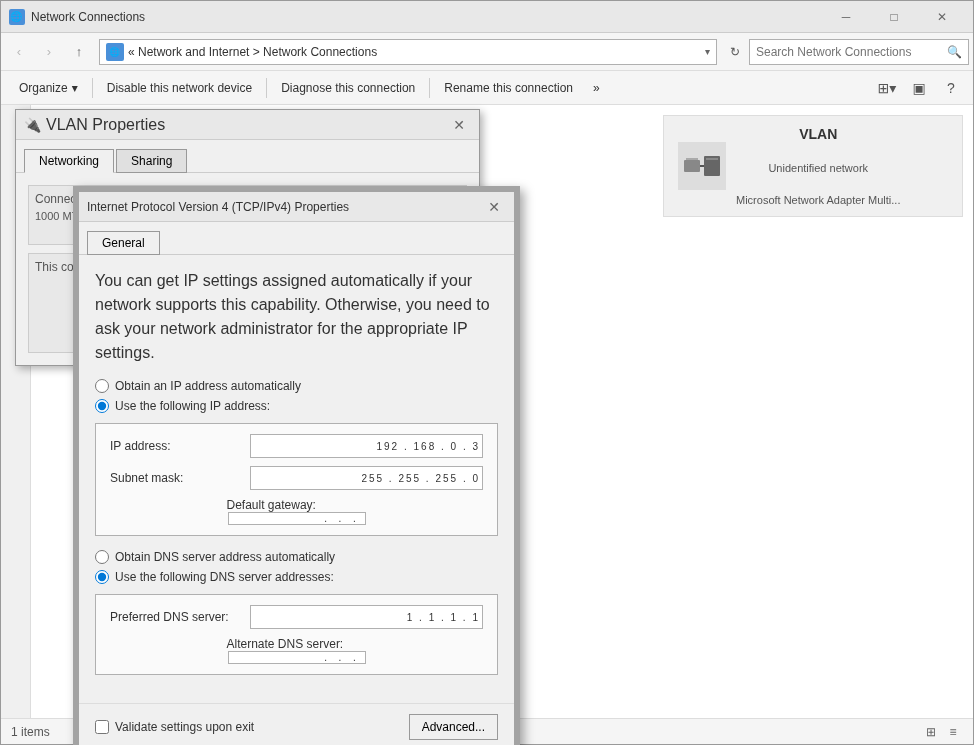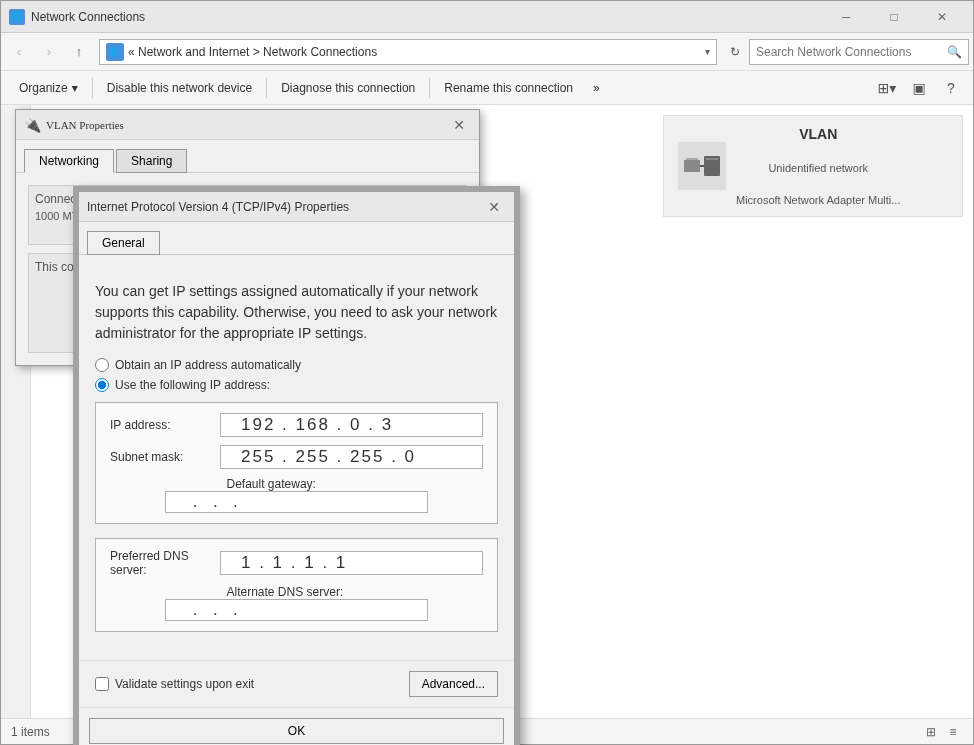--- a/index.html
+++ b/index.html
@@ -301,21 +301,21 @@
       padding: 0 8px;
       border-bottom: 1px solid #ccc;
     }
     .dialog-title-icon {
       width: 16px;
       height: 16px;
       margin-right: 6px;
       font-size: 14px;
       color: #4a90d9;
     }
-    .dialog-title-text { flex: 1; font-size: 11px; color: #333; font-family: Liberation Serif, serif; }
+    .dialog-title-text { flex: 1; font-size: 16px; color: #333; }
     .dialog-close {
       width: 24px;
       height: 24px;
       border: none;
       background: transparent;
       cursor: pointer;
       font-size: 14px;
       color: #666;
       display: flex;
       align-items: center;
@@ -393,25 +393,24 @@
       cursor: pointer;
       position: relative;
       bottom: -1px;
     }
 
     .tcpip-content {
       padding: 14px 16px;
     }
 
     .info-text {
-      font-size: 14px;
+      font-size: 16px;
       color: #333;
       line-height: 1.5;
       margin-bottom: 14px;
-      margin-top: 12px;
     }
 
     .radio-group { margin-bottom: 10px; }
     .radio-label {
       display: flex;
       align-items: center;
       gap: 6px;
       font-size: 12px;
       color: #333;
       margin-bottom: 6px;
@@ -439,25 +438,25 @@
     .field-label {
       width: 140px;
       font-size: 12px;
       color: #333;
     }
     .field-input {
       flex: 1;
       height: 24px;
       border: 1px solid #b0b0b0;
       background: white;
-      padding: 0 20px;
-      font-size: 17px;
+      padding: 0 2px;
+      font-size: 10px;
       font-family: 'Segoe UI', Arial, sans-serif;
       color: #333;
-      text-align: left;
+      text-align: right;
       letter-spacing: 2px;
     }
 
     .dns-fields-box {
       border: 1px solid #b0b0b0;
       padding: 10px 14px;
       margin-bottom: 14px;
       background: #fafafa;
     }
 
@@ -665,20 +664,30 @@
         <div class="field-row">
           <span class="field-label">Subnet mask:</span>
           <input type="text" class="field-input" value="255 . 255 . 255 . 0" style="">
         </div>
         <div class="field-row">
           <span class="field-label">Default gateway:</span>
           <input type="text" class="field-input" value=" .  .  . " style="">
         </div>
       </div>
 
+      <div class="radio-group">
+        <label class="radio-label">
+          <input type="radio" class="radio-input" name="dns-mode" style="">
+          <span>Obtain DNS server address automatically</span>
+        </label>
+        <label class="radio-label">
+          <input type="radio" class="radio-input" name="dns-mode" checked="" style="">
+          <span>Use the following DNS server addresses:</span>
+        </label>
+      </div>
 
       <div class="dns-fields-box">
         <div class="field-row">
           <span class="field-label">Preferred DNS server:</span>
           <input type="text" class="field-input" value="1 . 1 . 1 . 1" style="">
         </div>
         <div class="field-row">
           <span class="field-label">Alternate DNS server:</span>
           <input type="text" class="field-input" value=" .  .  . " style="">
         </div>

